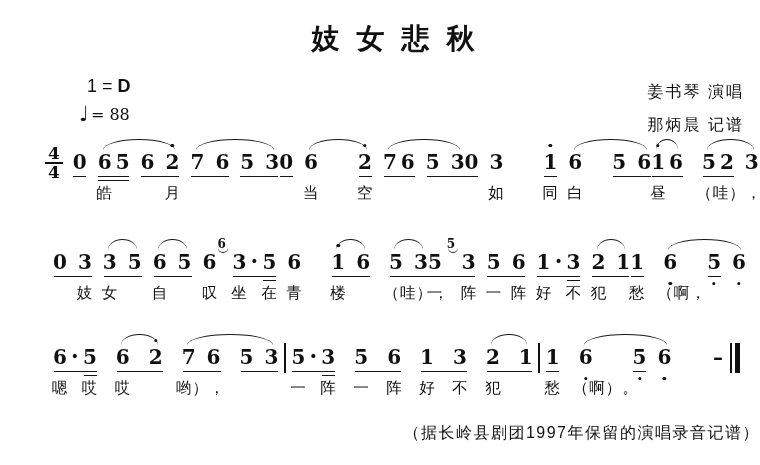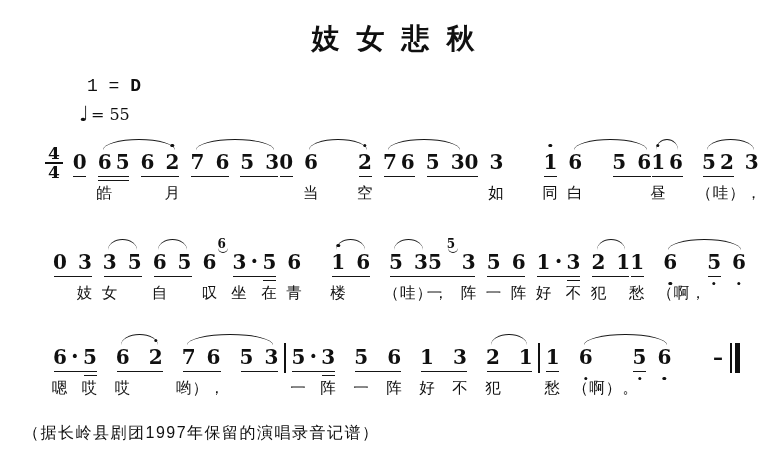--- a/index.html
+++ b/index.html
@@ -11,21 +11,21 @@
   .page{position:absolute;inset:0;margin-left:23px;}
 
   
   .title{
     position:absolute;top:20px;left:0;width:100%;text-align:center;margin:0;
     font-size:28px;font-weight:bold;letter-spacing:17px;padding-left:10px;
     font-family:"Liberation Sans", sans-serif;
   }
   .keysig{
     position:absolute;top:76px;left:64px;font-size:18px;
-    font-family:Liberation Mono, monospace;
+    font-family:Liberation Sans, sans-serif;
   }
   .keysig b{font-weight:bold;}
   .tempo{
     position:absolute;top:101px;left:56px;font-size:16px;
     font-family:"DejaVu Serif","Liberation Serif",serif;
   }
   .tempo .note-glyph{font-size:21px;position:relative;top:1px;margin-right:2px;font-family:"DejaVu Sans",sans-serif;}
   .credits{
     position:absolute;top:75px;right:16px;text-align:right;
     font-size:16px;line-height:33px;letter-spacing:2px;
@@ -86,39 +86,43 @@
   .bar-final{display:flex;gap:3px;margin-top:-2px;}
   .bar-final i{display:block;height:30px;background:#101010;}
   .bar-final .thin{width:2px;} .bar-final .thick{width:5px;}
 
   .lyric{
     position:absolute;top:33px;font-size:15.5px;white-space:nowrap;letter-spacing:1px;
   }
   .lyric.center{transform:translateX(-50%);}
 
   .footnote{
-    position:absolute;top:423px;left:0;width:100%;text-align:left;
+    position:absolute;top:423px;left:0;width:100%;text-align:right;
     font-size:16px;letter-spacing:1.5px;
   }
 </style>
 </head>
 <body>
 
 <div class="page">
   <h1 class="title">妓女悲秋</h1>
 
   <div class="keysig">
     <span>1 =</span>
     <b>D</b>
   </div>
 
   <div class="tempo">
-    <span class="note-glyph">♩</span><span>= 55</span>
+    <span class="note-glyph">♩</span><span>= 88</span>
   </div>
 
+  <div class="credits">
+    <div>姜书琴 演唱</div>
+    <div>那炳晨 记谱</div>
+  </div>
 
   <div class="score">
       <div class="mline" data-line="0">
         <div class="timesig">
           <div class="ts-num">4</div>
           <div class="ts-den">4</div>
         </div>
         <div class="measure">
           <span class="tok g1"><span class="digit">0</span></span>
           <span class="tok g0"><span class="digit">6</span></span>

